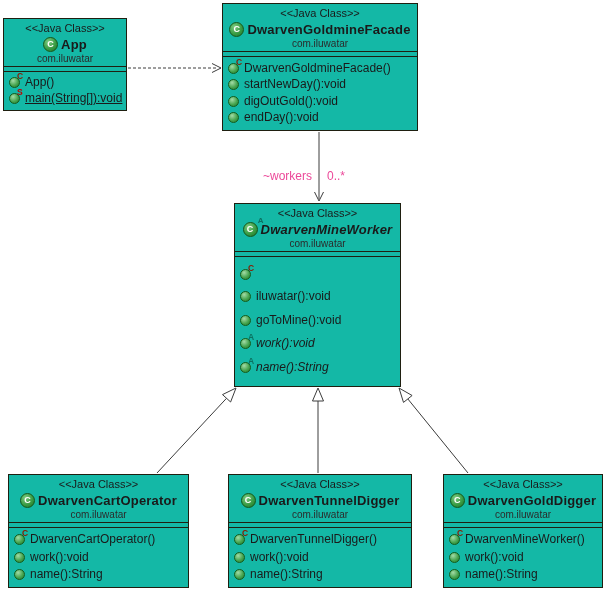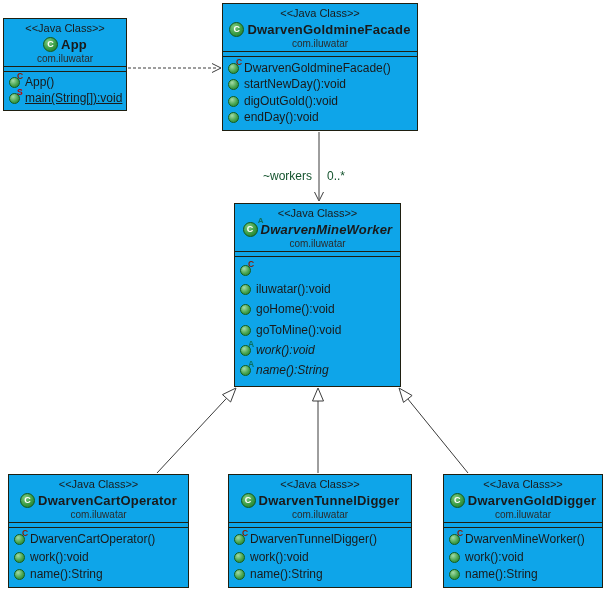--- a/index.html
+++ b/index.html
@@ -2,21 +2,21 @@
 <html><head>
 <meta charset="utf-8">
 <style>
   html,body{margin:0;padding:0;background:#ffffff;}
   #canvas{
     position:relative;width:606px;height:592px;background:#ffffff;
     font-family:"Liberation Sans","DejaVu Sans",sans-serif;color:#1a1a1a;overflow:hidden;
   }
   #edges{position:absolute;left:0;top:0;width:606px;height:592px;pointer-events:none;}
   .uml-class{
-    position:absolute;box-sizing:border-box;background:#0ea5e9;border:1px solid #1f1f10;
+    position:absolute;box-sizing:border-box;background:#14b8a6;border:1px solid #1f1f10;
     display:flex;flex-direction:column;z-index:2;
   }
   .hdr{text-align:center;padding-top:3px;height:44px;flex:none;}
   .stereo{font-size:11px;line-height:13px;color:#1a1a1a;}
   .cname{display:flex;align-items:center;justify-content:center;gap:3px;height:18px;font-size:13px;font-weight:bold;letter-spacing:.2px;}
   .name-abstract{font-style:italic;}
   .pkg{font-size:10px;line-height:12px;color:#2b2b2b;}
   .attr-sep{flex:none;height:4px;border-top:1px solid #1f1f10;border-bottom:1px solid #1f1f10;}
   .members{flex:1;display:flex;flex-direction:column;justify-content:space-evenly;padding:1px 4px 2px 5px;}
   .member{display:flex;align-items:center;gap:5px;font-size:12px;white-space:nowrap;}
@@ -32,21 +32,21 @@
   .cadorn{position:absolute;top:-6px;right:-7px;font-size:8px;font-weight:bold;font-style:normal;color:#0B7261;}
   .micon{
     position:relative;flex:none;width:9px;height:9px;border-radius:50%;
     background:radial-gradient(circle at 35% 30%, #a3dba6, #48a551 55%, #1f7a28);
     border:1px solid #155d1c;
   }
   .adorn{position:absolute;top:-7px;left:7px;font-size:8.5px;font-weight:bold;font-style:normal;}
   .adorn-C{color:#8B1A00;}
   .adorn-S{color:#C00000;}
   .adorn-A{color:#0B7261;}
-  .edge-label{position:absolute;font-size:12px;color:#14532d;z-index:3;}
+  .edge-label{position:absolute;font-size:12px;color:#ec4899;z-index:3;}
 </style>
 </head>
 <body>
 
 <div id="canvas">
 
   <svg id="edges" xmlns="http://www.w3.org/2000/svg" viewBox="0 0 606 592">
 
     <g stroke="#3c3c3c" stroke-width="1" fill="none">
       <line x1="128" y1="68" x2="217" y2="68" stroke-dasharray="3,2"></line>
@@ -159,24 +159,20 @@
         <span class="micon">
             <i class="adorn adorn-C">C</i>
           </span>
       </div>
       <div class="member">
         <span class="micon"></span>
         <span class="mtext">iluwatar():void</span>
       </div>
       <div class="member">
         <span class="micon"></span>
-        <span class="mtext">goHome():void</span>
-      </div>
-      <div class="member">
-        <span class="micon"></span>
         <span class="mtext">goToMine():void</span>
       </div>
       <div class="member m-abstract">
         <span class="micon">
             <i class="adorn adorn-A">A</i>
           </span>
         <span class="mtext">work():void</span>
       </div>
       <div class="member m-abstract">
         <span class="micon">

